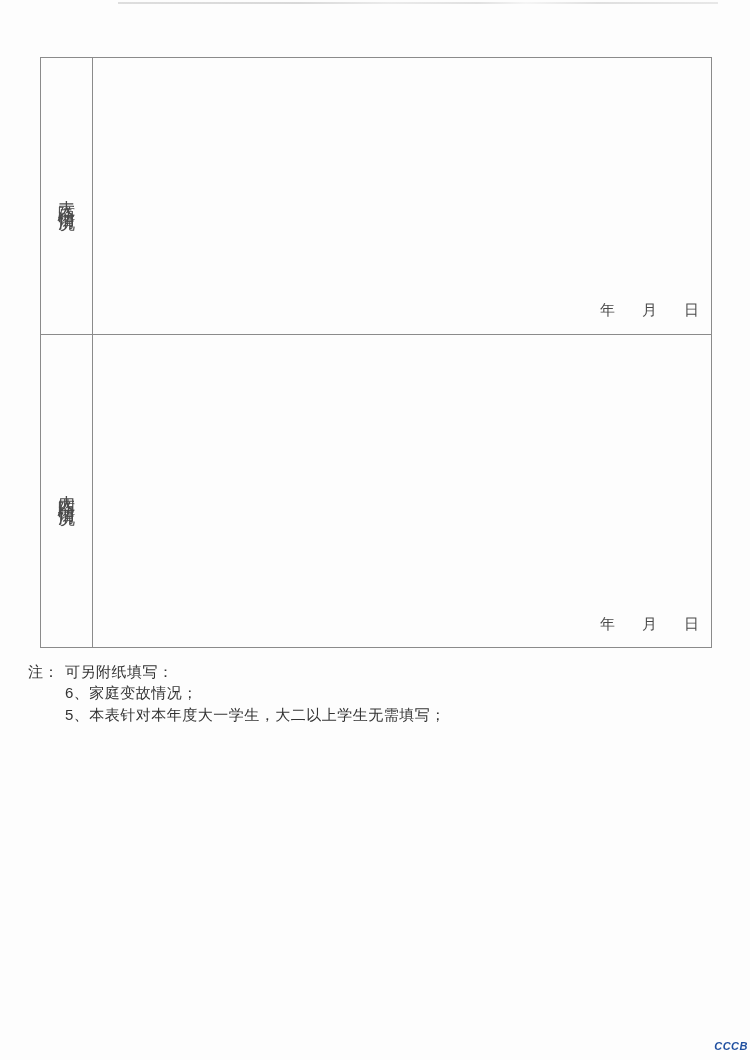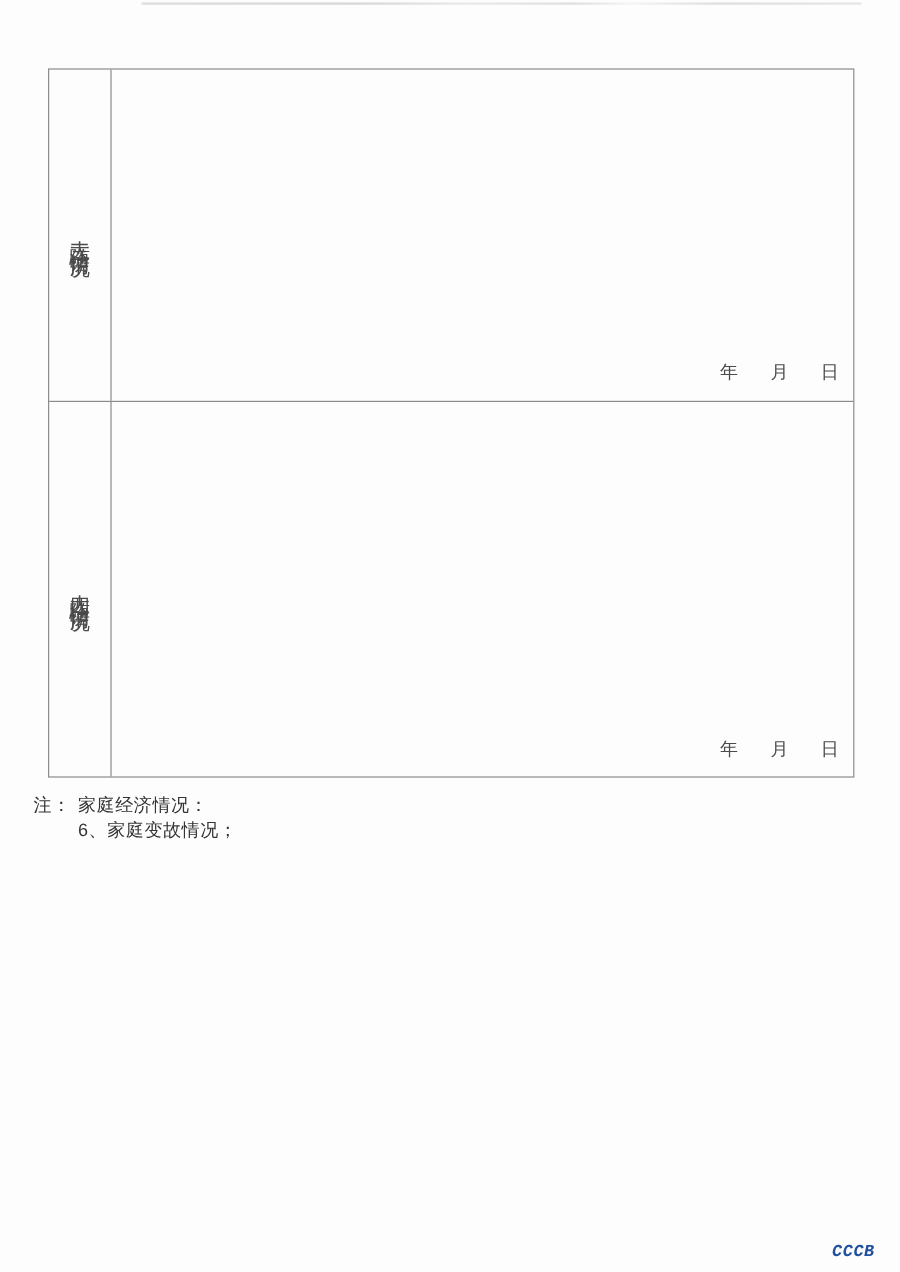--- a/index.html
+++ b/index.html
@@ -96,26 +96,26 @@
   .notes-heading { white-space: nowrap; }
   .notes-prefix { margin-right: 6px; }
   .notes-item {
     margin-left: 37px;
     white-space: nowrap;
   }
 
   
   .watermark {
     position: absolute;
-    right: 21px;
+    right: 2px;
     bottom: 8px;
-    font-family: Liberation Mono, monospace;
+    font-family: Liberation Sans, sans-serif;
     font-weight: 700;
     font-style: italic;
-    font-size: 14px;
+    font-size: 11px;
     letter-spacing: 0.5px;
     color: #2050a0;
   }
 </style>
 </head>
 <body>
 
 <div class="scan-artifact"></div>
 
 <div class="form-table">
@@ -139,18 +139,19 @@
       <div class="date-line">
         <span class="date-char">年</span><span class="date-char">月</span><span class="date-char">日</span>
       </div>
     </div>
   </div>
 
 </div>
 
 <div class="notes">
   <div class="notes-heading">
-    <span class="notes-prefix">注：</span><span>家庭经济情况：</span>
+    <span class="notes-prefix">注：</span><span>可另附纸填写：</span>
   </div>
   <div class="notes-item">6、家庭变故情况；</div>
+  <div class="notes-item">5、本表针对本年度大一学生，大二以上学生无需填写；</div>
 </div>
 
 <div class="watermark">CCCB</div>
 
 </body></html>

